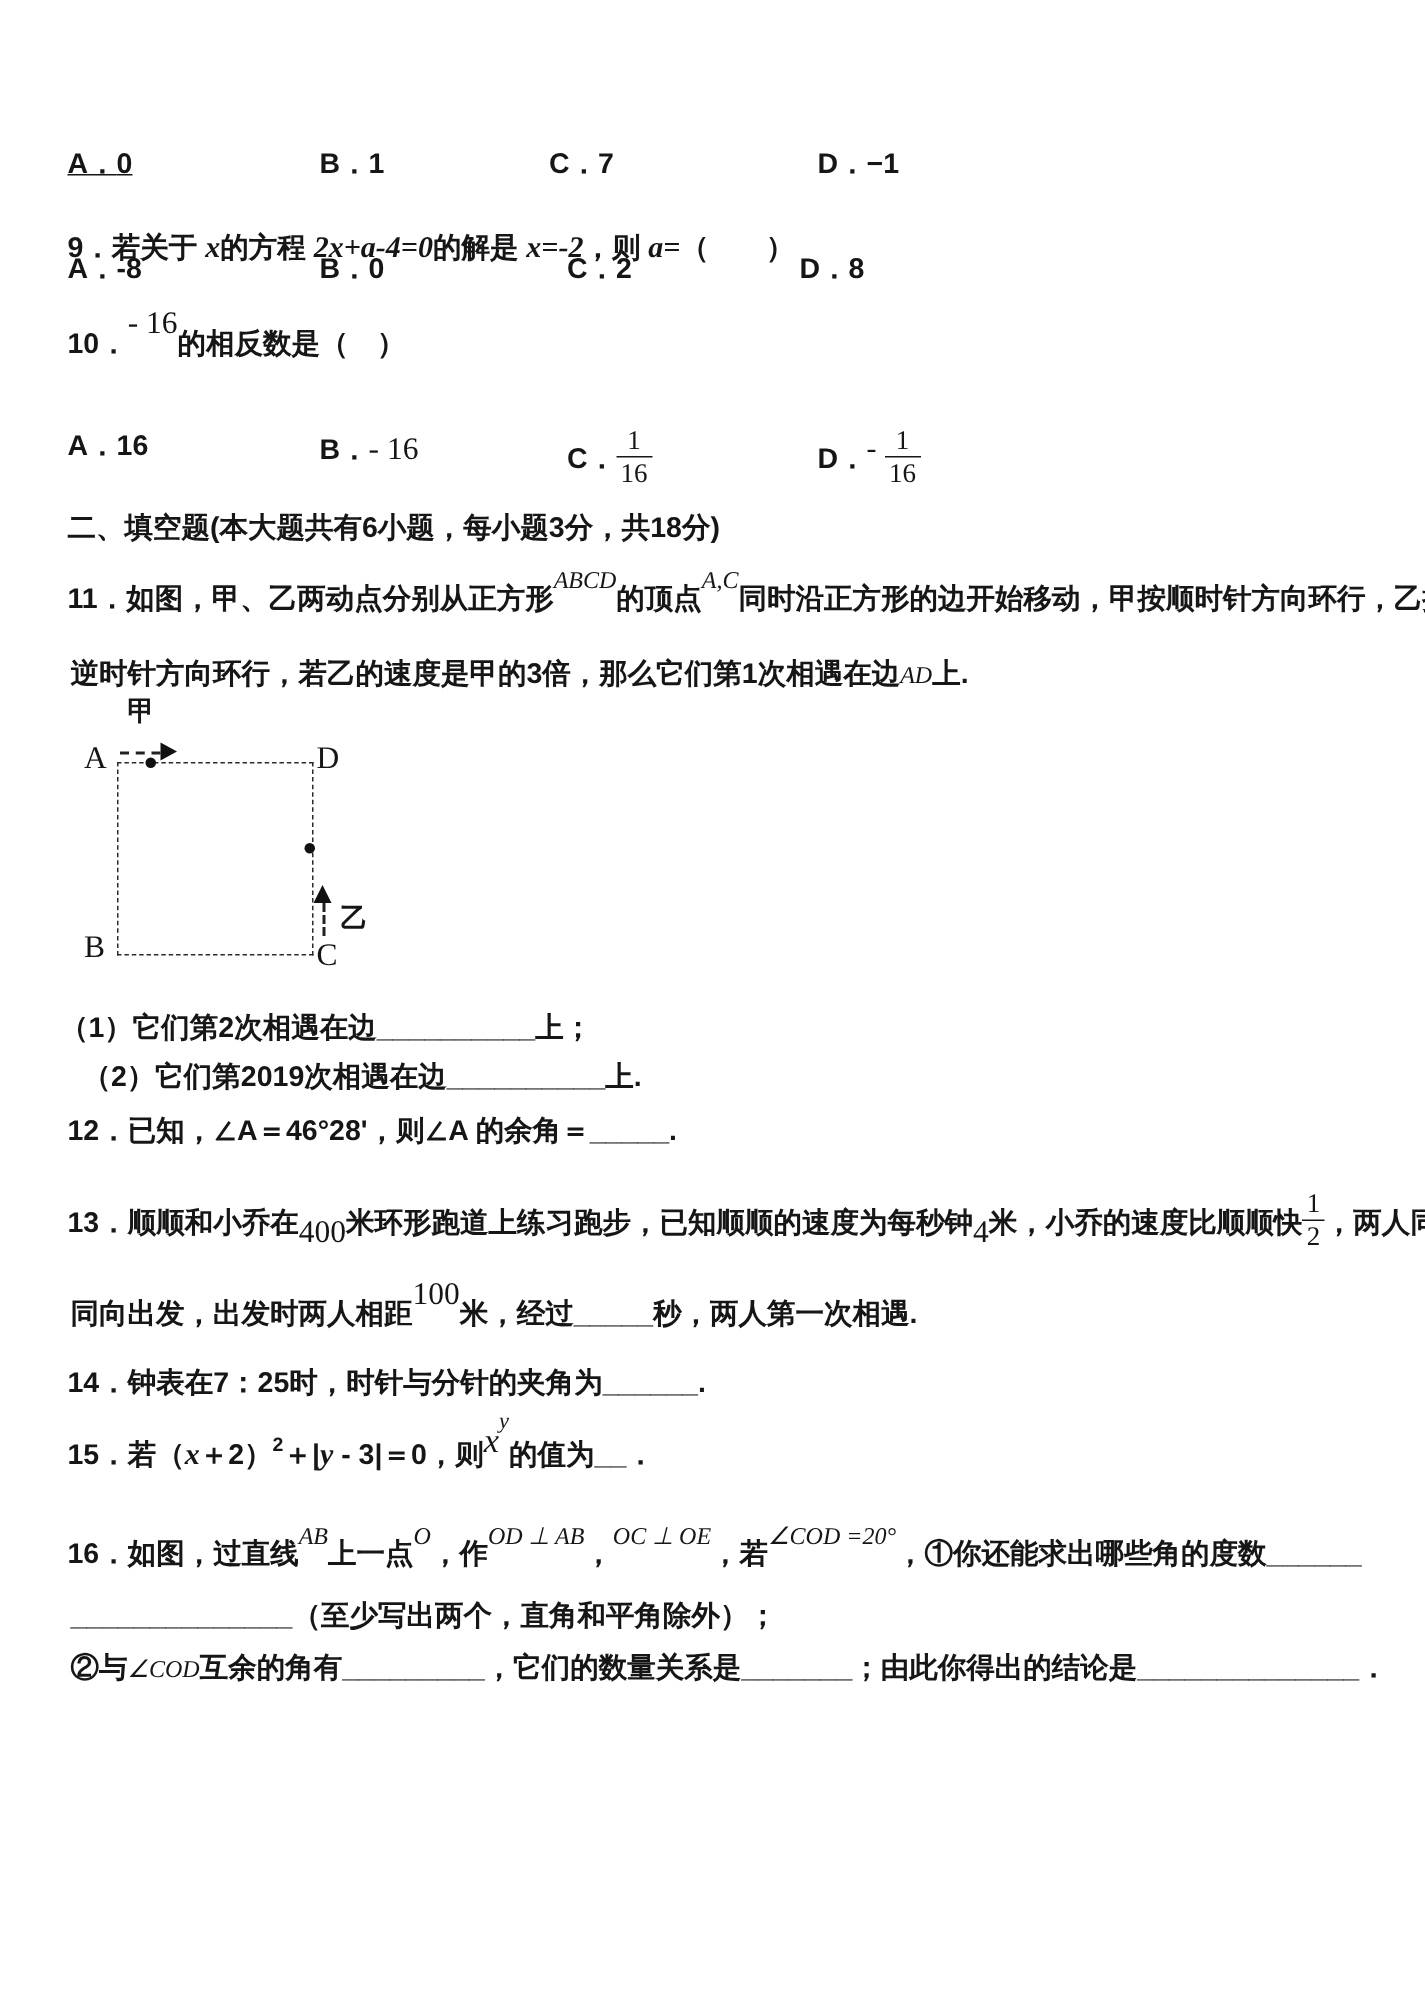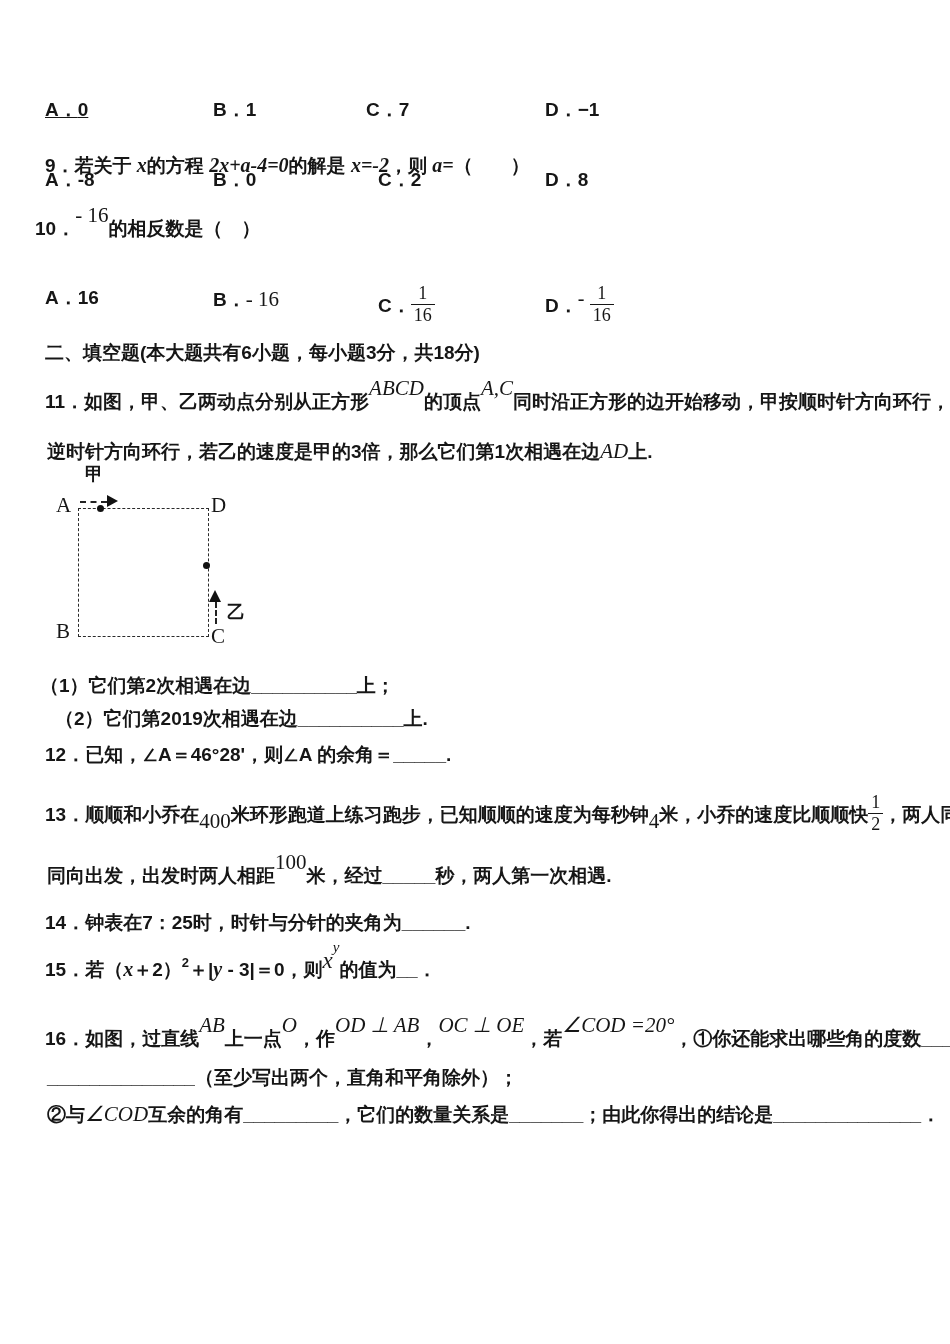--- a/index.html
+++ b/index.html
@@ -4,21 +4,21 @@
 <style>
   html,body{margin:0;padding:0;background:#ffffff;}
   .page{
     position:relative;width:950px;height:1344px;background:#ffffff;
     font-family:"Liberation Sans",sans-serif;font-weight:bold;color:#161616;
     font-size:19px;overflow:hidden;
   }
   .line{position:absolute;white-space:nowrap;line-height:1.25;}
   .opt{position:absolute;top:0;}
   
-  .m{font-family:"Liberation Serif",serif;font-style:italic;font-weight:normal;font-size:21px;}
+  .m{font-family:"Liberation Serif",serif;font-style:italic;font-weight:normal;font-size:16px;}
   .mu{font-family:"Liberation Serif",serif;font-style:normal;font-weight:normal;font-size:21px;}
   .mi{font-family:"Liberation Serif",serif;font-style:italic;font-weight:bold;font-size:20px;}
   .raise{position:relative;top:-13px;}
   .lower{position:relative;top:7px;}
   .sup{font-size:13px;vertical-align:9px;}
   .supy{font-family:"Liberation Serif",serif;font-style:italic;font-weight:normal;font-size:15px;position:relative;top:-24px;}
   .bigx{font-family:"Liberation Serif",serif;font-style:italic;font-weight:normal;font-size:23px;position:relative;top:-8px;}
   .neg{font-family:"Liberation Serif",serif;font-weight:normal;font-size:20px;position:relative;top:-7px;}
   .frac{
     display:inline-block;vertical-align:middle;position:relative;top:-3px;text-align:center;
@@ -55,24 +55,24 @@
     <span class="mi">x</span><span>的方程</span>
     <span class="mi">2x+a-4=0</span><span>的解是</span>
     <span class="mi">x=-2</span><span>，则</span>
     <span class="mi">a=</span><span>（　　）</span>
   </div>
 
   <div class="line" style="left:45px;top:168px;">
     <span class="opt" style="left:0;"><span>A．</span><span>-8</span></span>
     <span class="opt" style="left:168px;"><span>B．</span><span>0</span></span>
     <span class="opt" style="left:333px;"><span>C．</span><span>2</span></span>
-    <span class="opt" style="left:500px;"><span>D．</span><span>8</span></span>
+    <span class="opt" style="left:488px;"><span>D．</span><span>8</span></span>
   </div>
 
-  <div class="line" style="left:35px;top:215px;">
+  <div class="line" style="left:45px;top:215px;">
     <span>10．</span><span class="mu raise">- 16</span><span>的相反数是（　）</span>
   </div>
 
   <div class="line" style="left:45px;top:286px;">
     <span class="opt" style="left:0;"><span>A．</span><span>16</span></span>
     <span class="opt" style="left:168px;"><span>B．</span><span class="mu">- 16</span></span>
     <span class="opt" style="left:333px;"><span>C．</span><span class="frac"><span class="num">1</span><span class="den">16</span></span></span>
     <span class="opt" style="left:500px;"><span>D．</span><span class="neg">-</span> <span class="frac"><span class="num">1</span><span class="den">16</span></span></span>
   </div>
 

